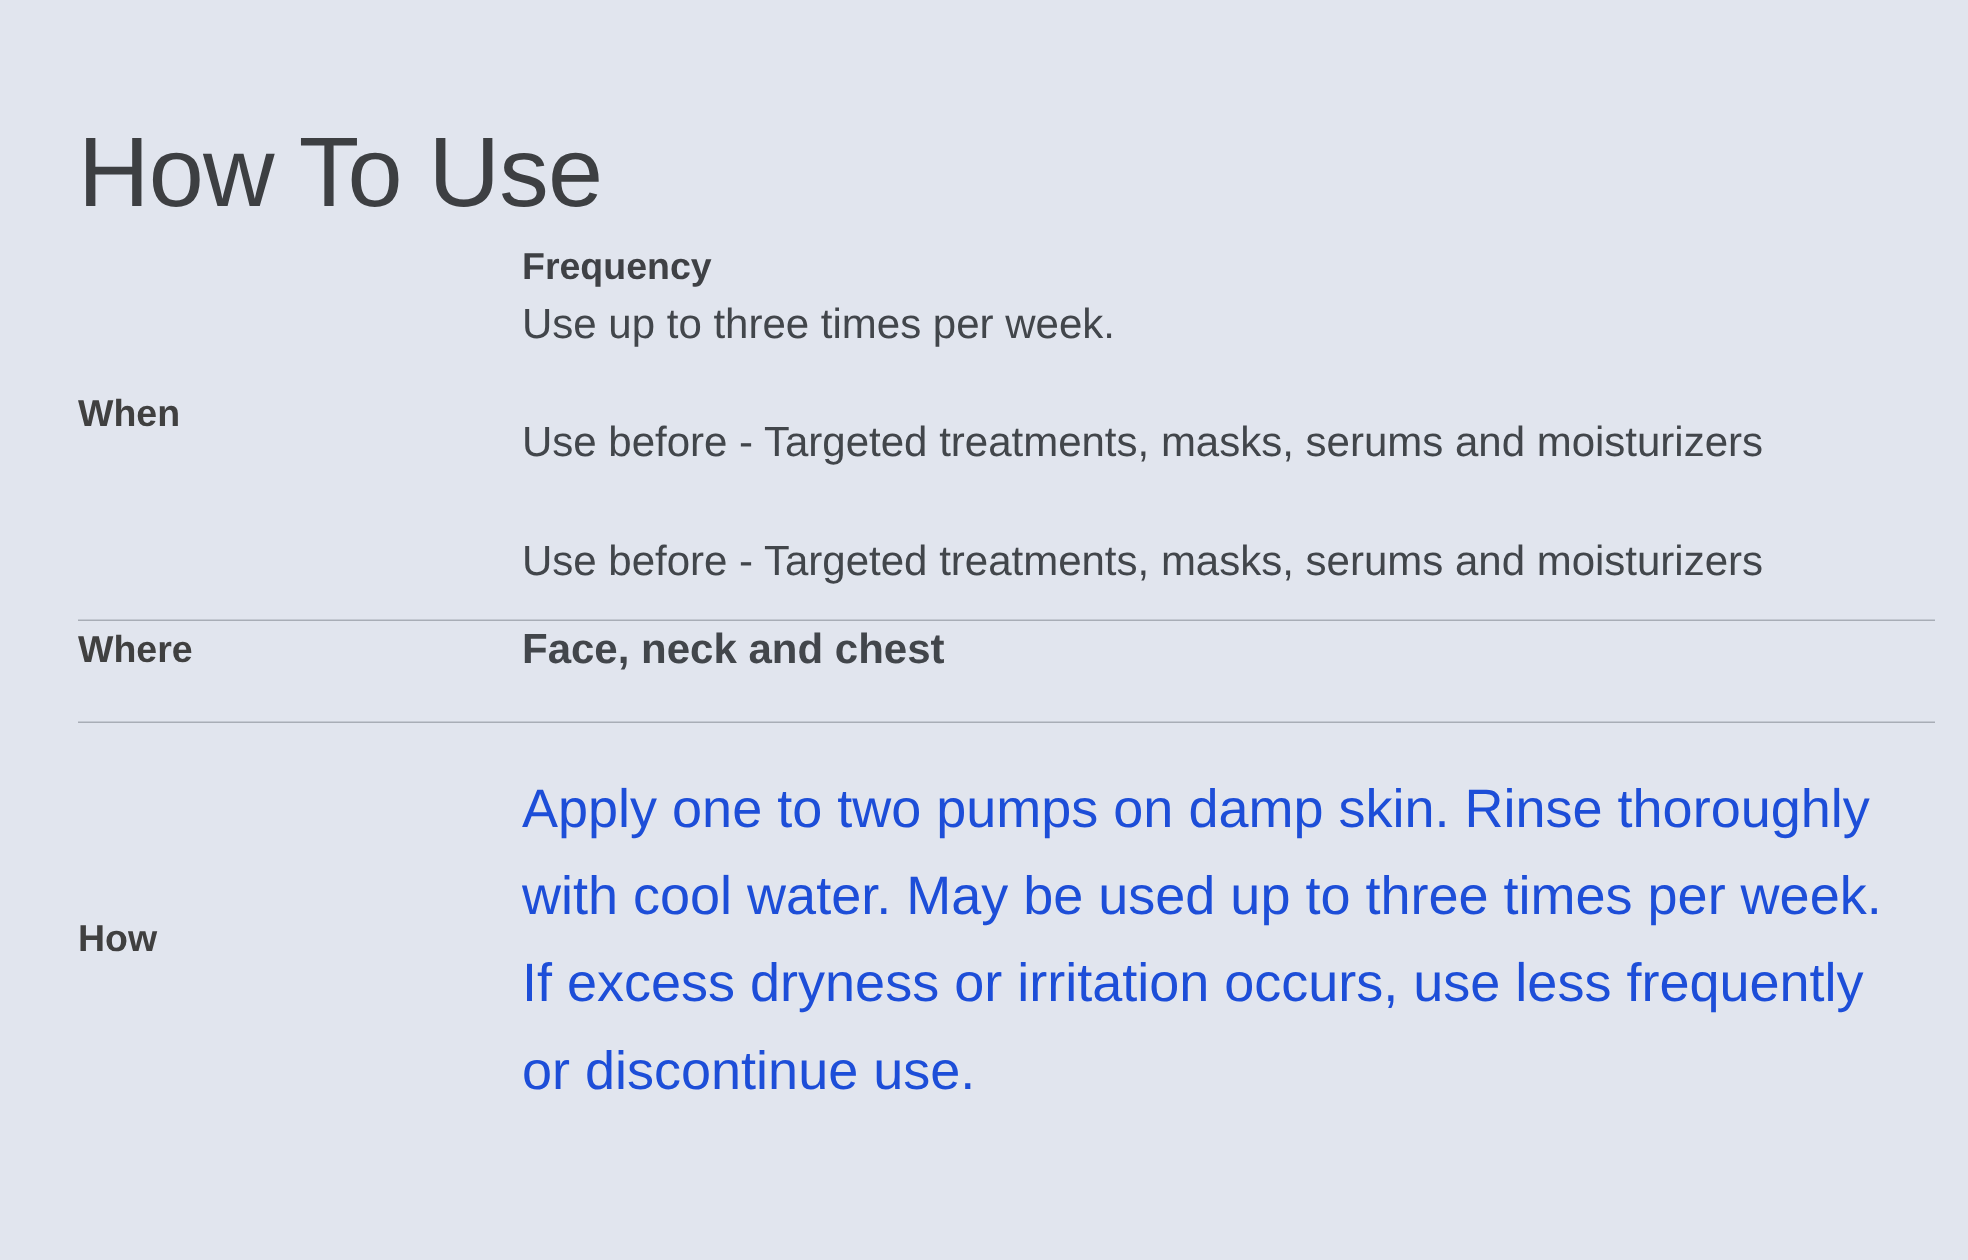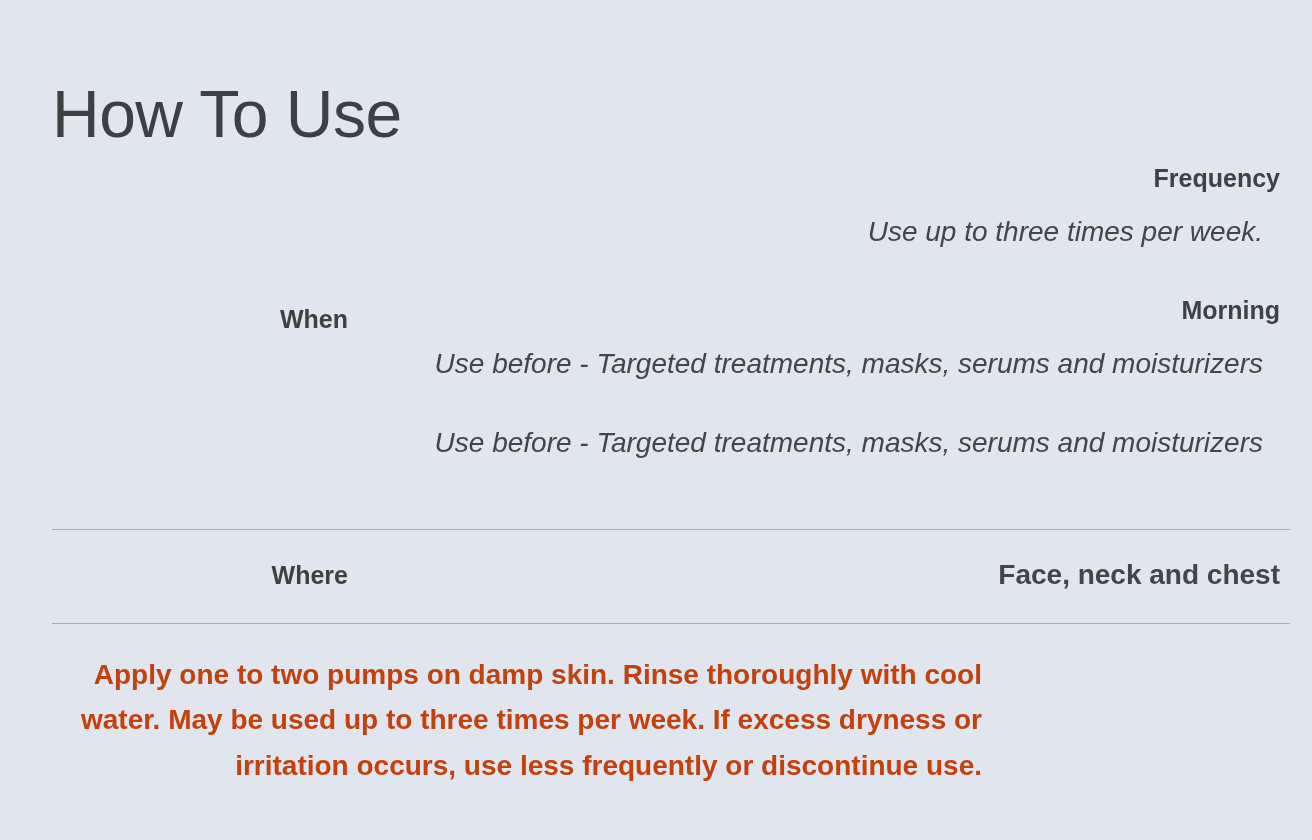--- a/index.html
+++ b/index.html
@@ -14,21 +14,20 @@
     color: #3f4145;
     overflow: hidden;
     -webkit-font-smoothing: antialiased;
   }
 
   .page {
     position: relative;
     width: 1086px;
     height: 840px;
     box-sizing: border-box;
-    text-align: right;
   }
 
   
   .page-title {
     position: absolute;
     left: 52px;
     top: 36px;
     font-size: 66px;
     font-weight: 400;
     line-height: 1.05;
@@ -51,23 +50,21 @@
     width: 100%;
     box-sizing: border-box;
   }
 
   .howto-row.row-when {
     padding-top: 8px;
     padding-bottom: 20px;
   }
   .howto-row.row-where {
     border-top: 1px solid #a8adb6;
-    padding-top: 26px;
     padding-bottom: 28px;
-    margin-top: 30px;
   }
   .howto-row.row-how {
     border-top: 1px solid #a8adb6;
     padding-top: 28px;
     padding-bottom: 30px;
   }
 
   .row-label {
     flex: 0 0 296px;
     width: 296px;
@@ -94,38 +91,37 @@
     line-height: 1.45;
     color: #3f4145;
     margin: 0 0 1px 0;
   }
 
   .subblock-text {
     font-size: 28px;
     font-weight: 400;
     line-height: 1.38;
     color: #42464b;
-    margin: 17px;
-    font-style: italic;
+    margin: 0;
   }
 
   
   .value-text {
     font-size: 28px;
     font-weight: 700;
     line-height: 1.38;
     color: #42464b;
     margin: 0;
   }
 
   .paragraph-text {
-    font-size: 28px;
-    font-weight: 700;
+    font-size: 36px;
+    font-weight: 400;
     line-height: 1.62;
-    color: #c2410c;
+    color: #1d4ed8;
     margin: 0;
     max-width: 930px;
   }
 </style>
 </head>
 <body>
 
 <div class="page">
 
   <h1 class="page-title">How To Use</h1>
@@ -135,38 +131,38 @@
     <div class="howto-row row-when">
       <div class="row-label">When</div>
       <div class="row-content">
 
         <div class="subblock">
           <div class="subblock-title">Frequency</div>
           <div class="subblock-text">Use up to three times per week.</div>
         </div>
 
         <div class="subblock">
-          <div class="subblock-title">Morning</div>
           <div class="subblock-text">Use before - Targeted treatments, masks, serums and moisturizers</div>
         </div>
 
         <div class="subblock">
           <div class="subblock-text">Use before - Targeted treatments, masks, serums and moisturizers</div>
         </div>
 
       </div>
     </div>
 
     <div class="howto-row row-where">
       <div class="row-label">Where</div>
       <div class="row-content">
         <div class="value-text">Face, neck and chest</div>
       </div>
     </div>
 
     <div class="howto-row row-how">
+      <div class="row-label">How</div>
       <div class="row-content">
         <div class="paragraph-text">Apply one to two pumps on damp skin. Rinse thoroughly with cool water. May be used up to three times per week. If excess dryness or irritation occurs, use less frequently or discontinue use.</div>
       </div>
     </div>
 
   </div>
 </div>
 
 </body></html>

